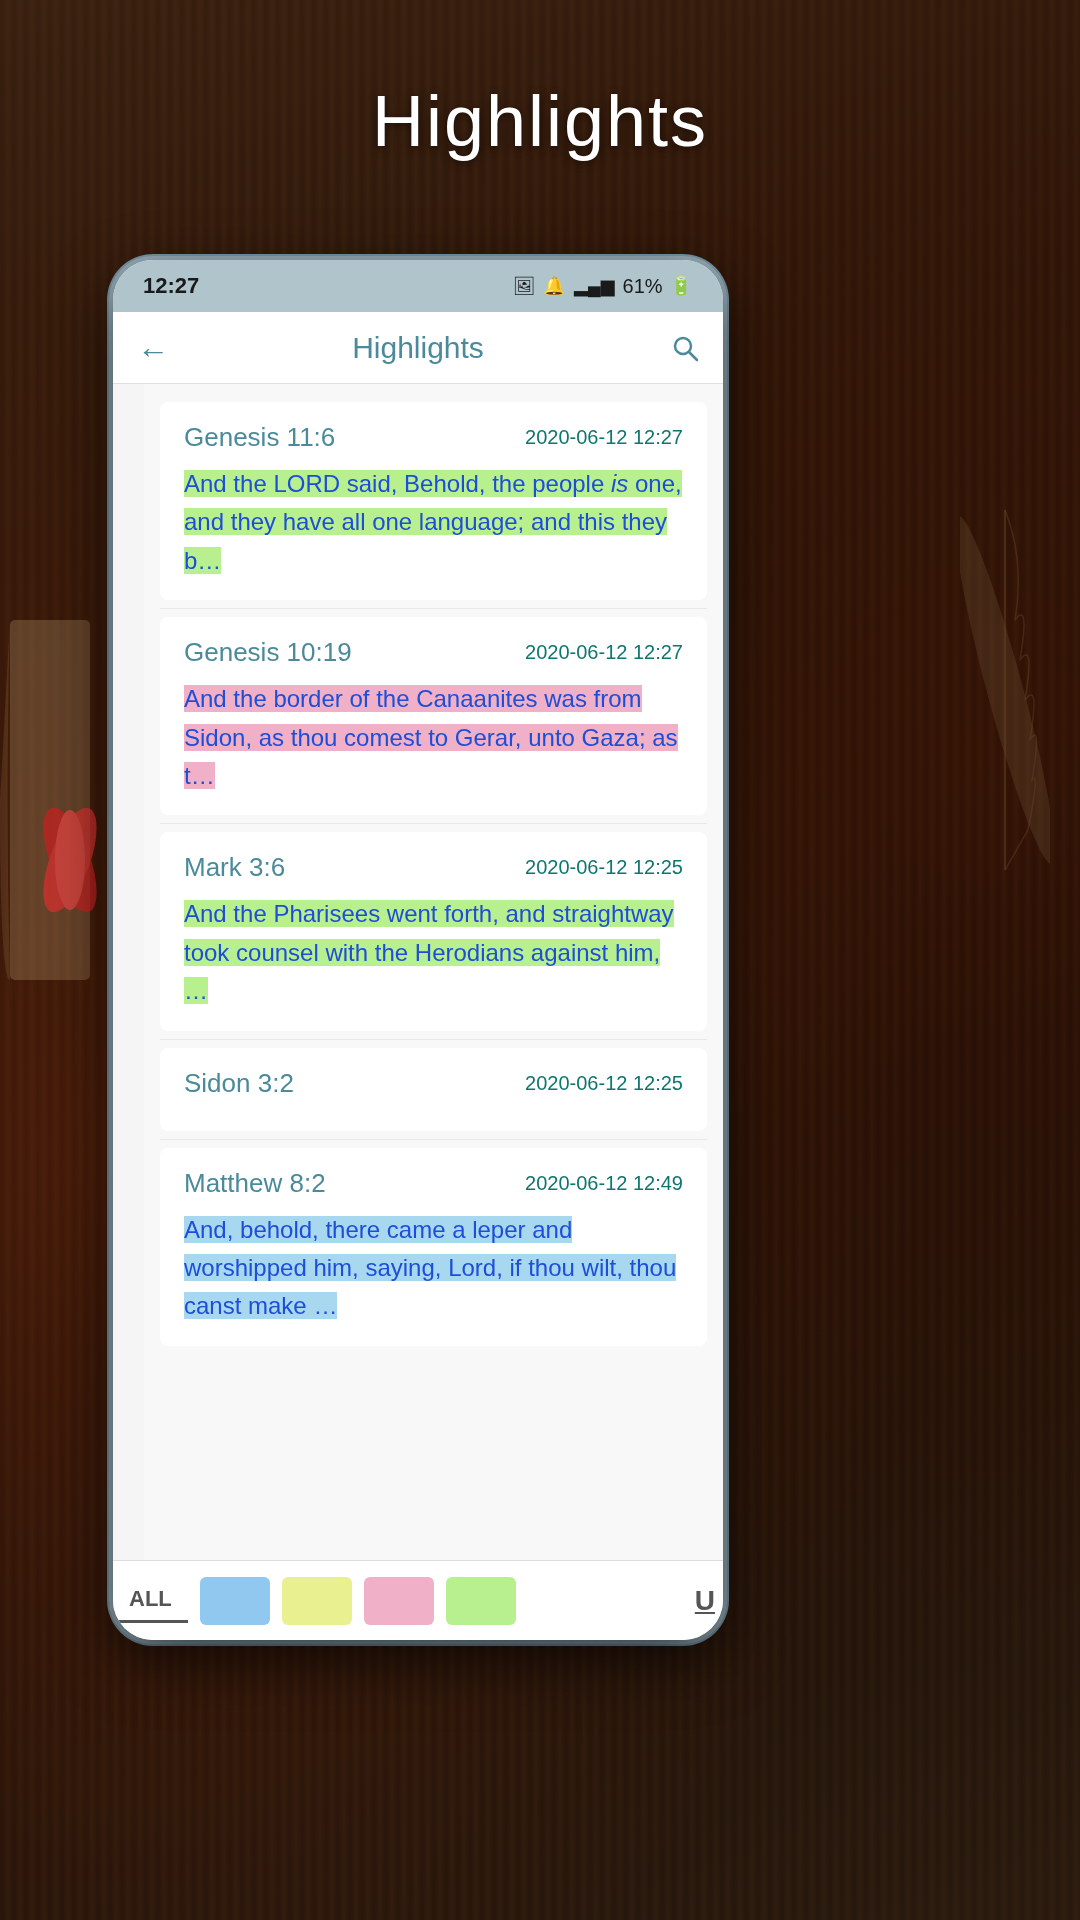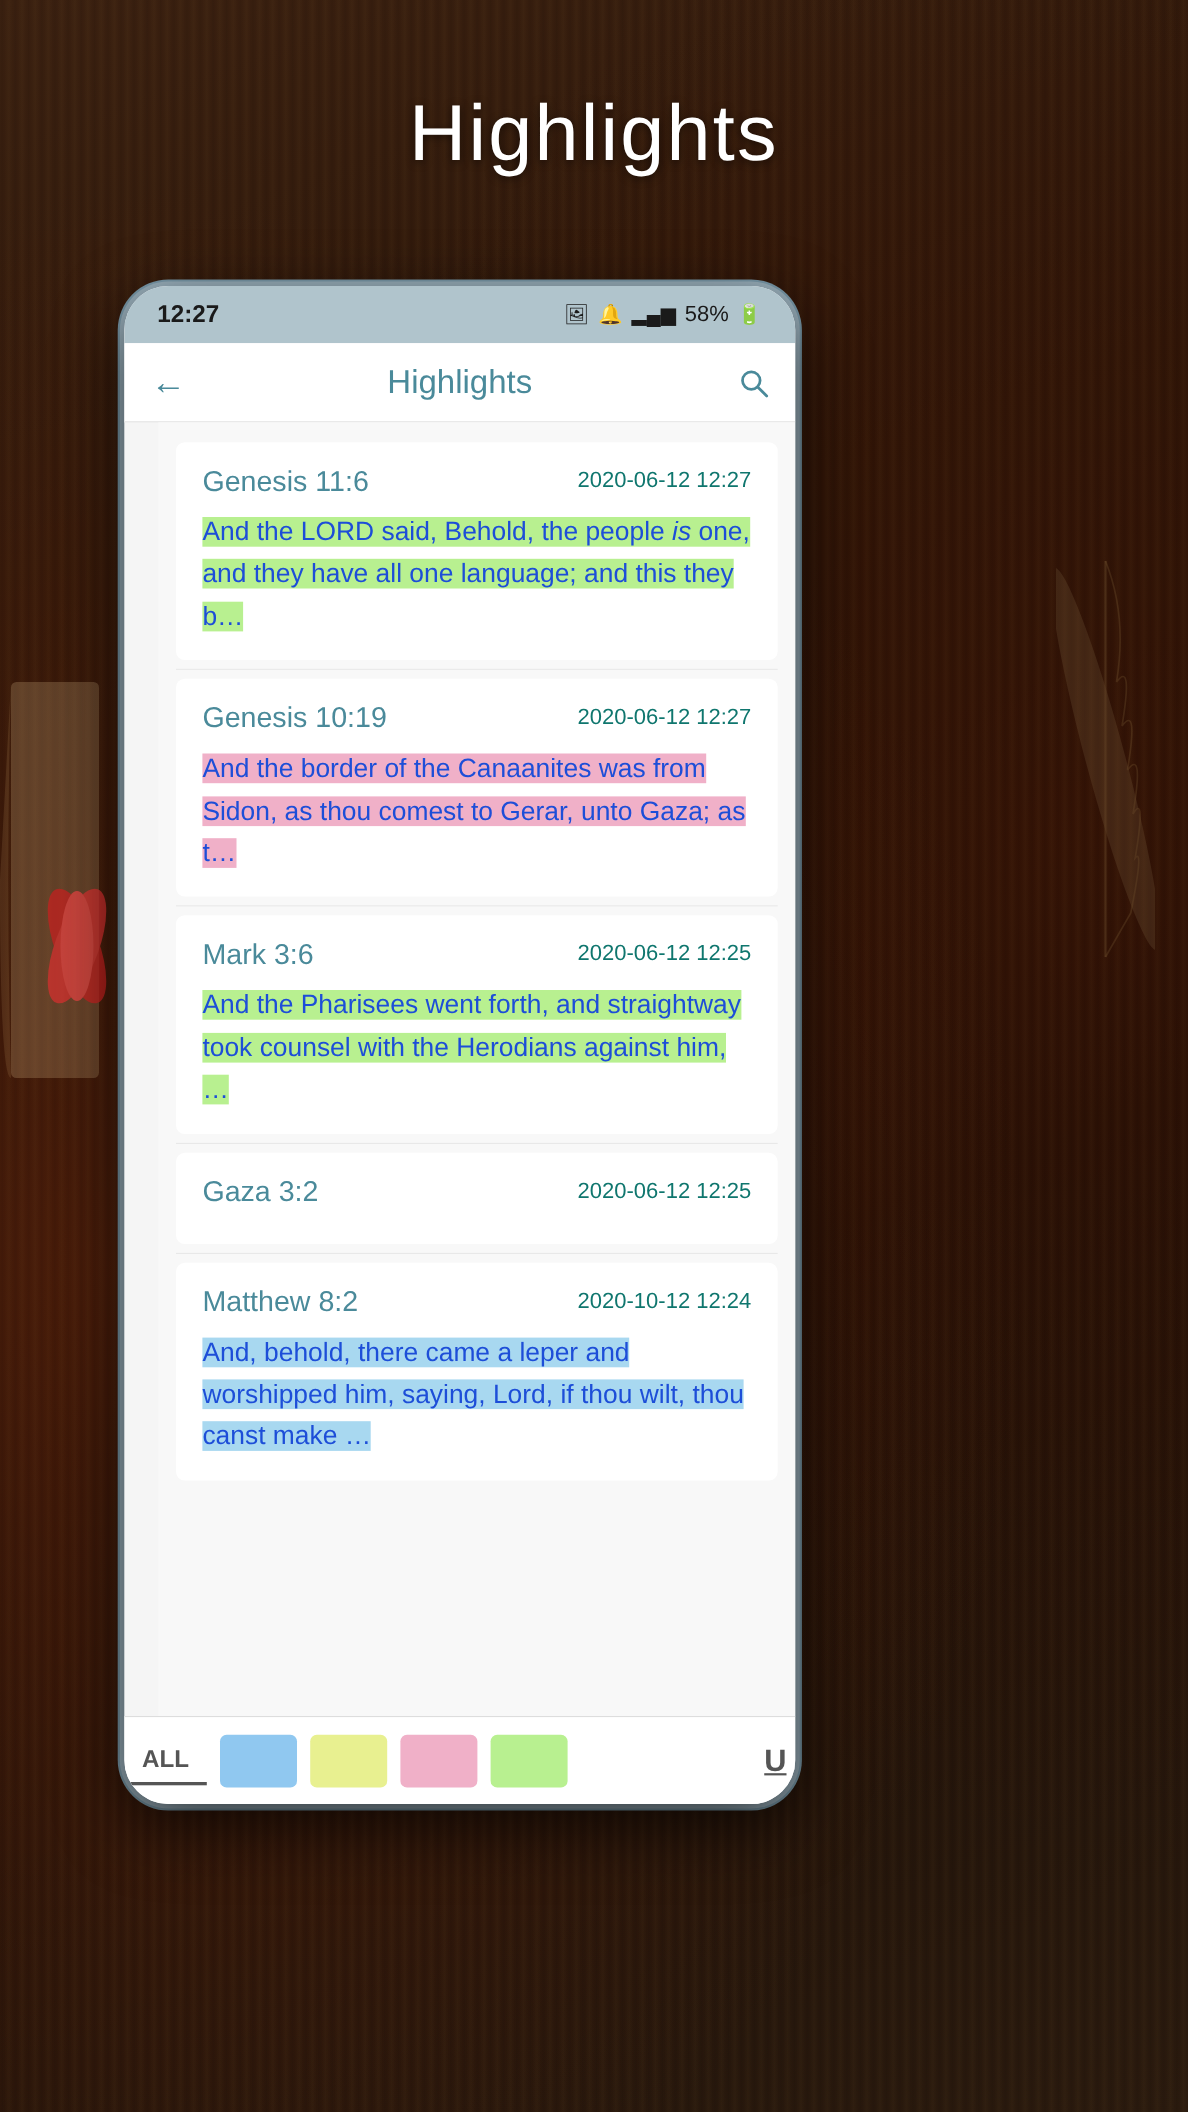--- a/index.html
+++ b/index.html
@@ -280,21 +280,21 @@
 <h1 class="page-title">Highlights</h1>
 
 <div class="phone-frame">
 
   <div class="status-bar">
     <span class="status-time">12:27</span>
     <div class="status-icons">
       <span>🖼</span>
       <span>🔔</span>
       <span>▂▄▆</span>
-      <span class="battery">58%</span>
+      <span class="battery">61%</span>
       <span>🔋</span>
     </div>
   </div>
 
   <div class="app-header">
     <span class="header-back">←</span>
     <span class="header-title">Highlights</span>
     <span class="header-search">
       <svg width="28" height="28" viewBox="0 0 28 28" fill="none">
         <circle cx="12" cy="12" r="8" stroke="#4a8a9a" stroke-width="2.5"></circle>
@@ -336,31 +336,31 @@
       </div>
       <div class="card-text">
         <span class="hl-block-green">And the Pharisees went forth, and straightway took counsel with the Herodians against him, …</span>
       </div>
     </div>
 
     <div class="divider"></div>
 
     <div class="highlight-card">
       <div class="card-header">
-        <span class="card-reference">Gaza 3:2</span>
+        <span class="card-reference">Sidon 3:2</span>
         <span class="card-date">2020-06-12 12:25</span>
       </div>
     </div>
 
     <div class="divider"></div>
 
     <div class="highlight-card">
       <div class="card-header">
         <span class="card-reference">Matthew 8:2</span>
-        <span class="card-date">2020-10-12 12:24</span>
+        <span class="card-date">2020-06-12 12:49</span>
       </div>
       <div class="card-text">
         <span class="hl-block-blue">And, behold, there came a leper and worshipped him, saying, Lord, if thou wilt, thou canst make …</span>
       </div>
     </div>
 
   </div>
 
   <div class="bottom-bar">
     <span class="tab-all">ALL</span>

